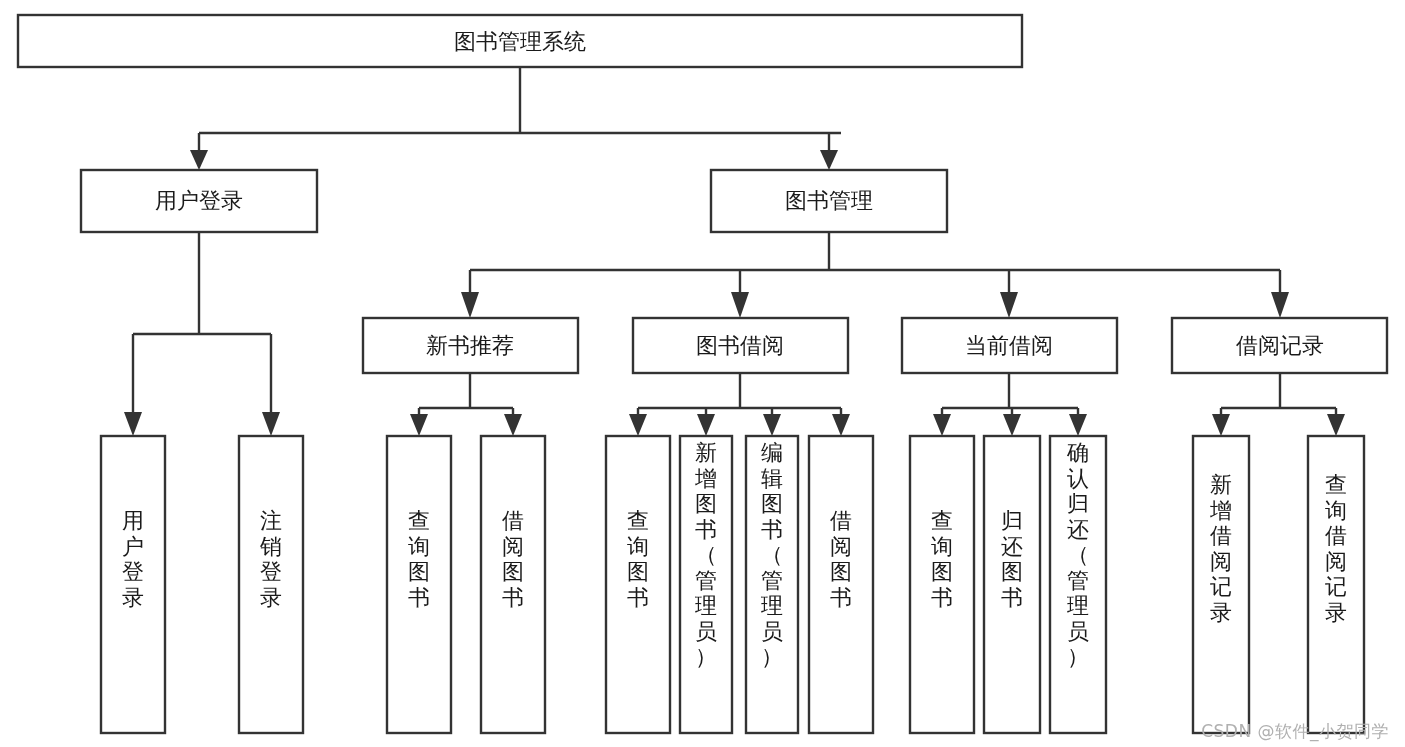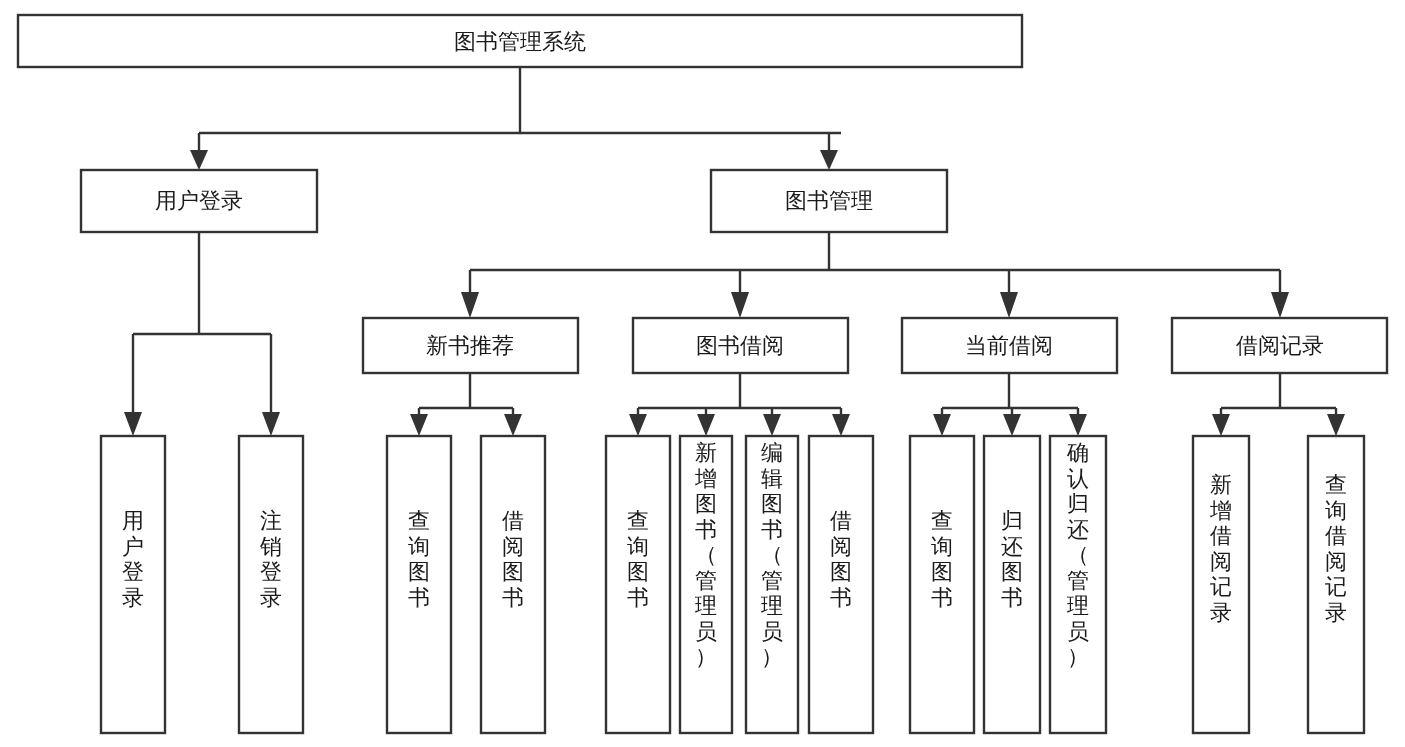--- a/index.html
+++ b/index.html
@@ -219,14 +219,15 @@
       </g>
 
       <g>
         <rect class="node-rect" x="1308" y="436" width="56" height="297"></rect>
         <text class="node-label-vertical" x="1336" y="492"><tspan x="1336" dy="0">查</tspan><tspan x="1336" dy="25.5">询</tspan><tspan x="1336" dy="25.5">借</tspan><tspan x="1336" dy="25.5">阅</tspan><tspan x="1336" dy="25.5">记</tspan><tspan x="1336" dy="25.5">录</tspan></text>
       </g>
 
     </g>
   </svg>
 
+  <div class="watermark">CSDN @软件_小贺同学</div>
 
 </div>
 
 </body></html>

